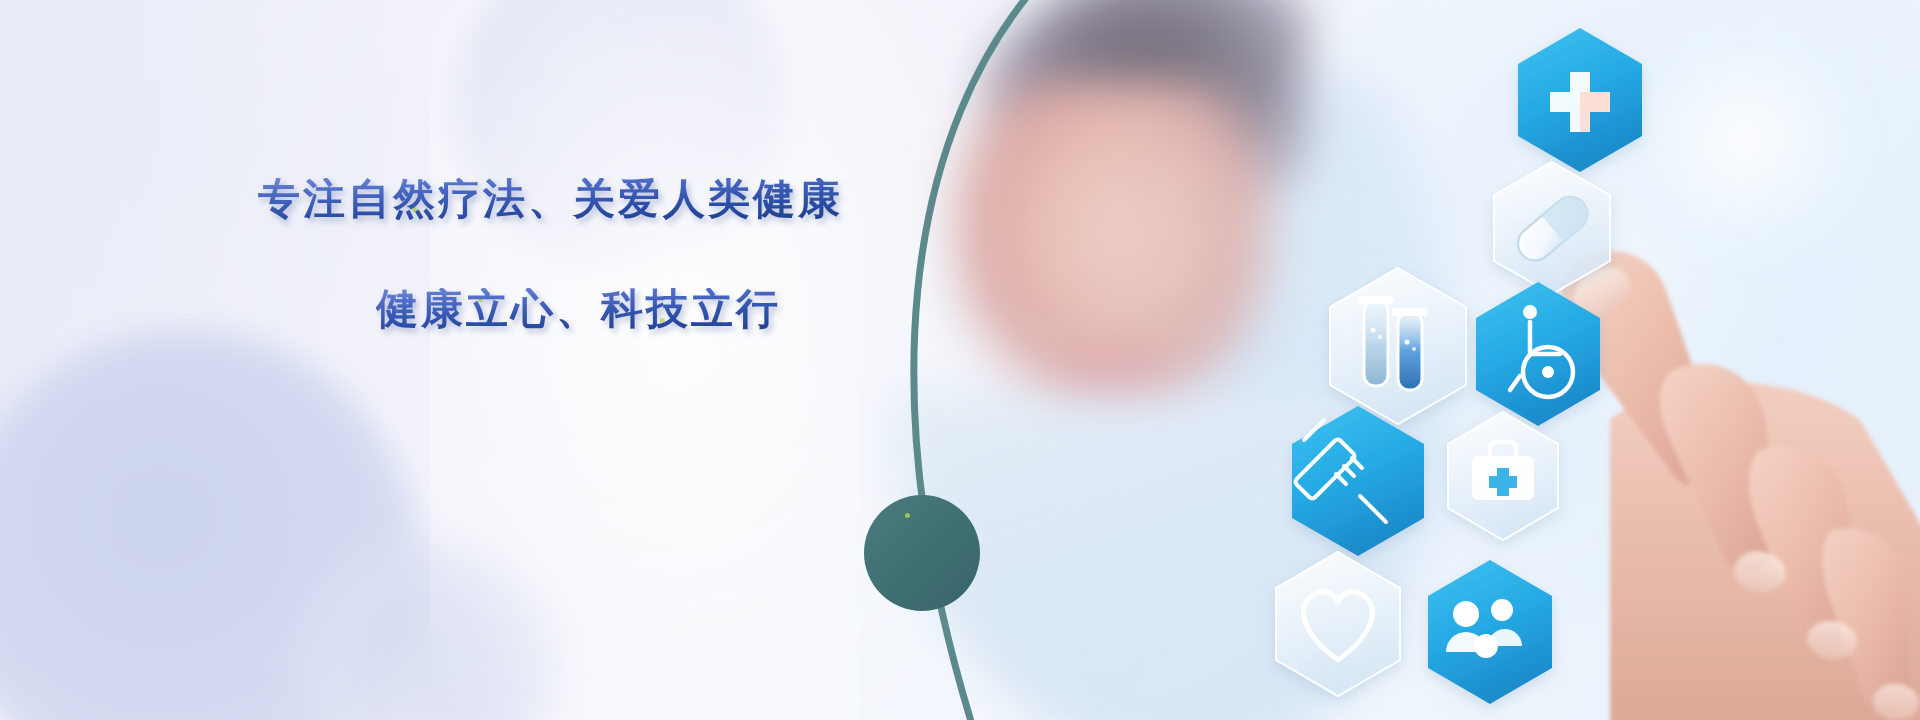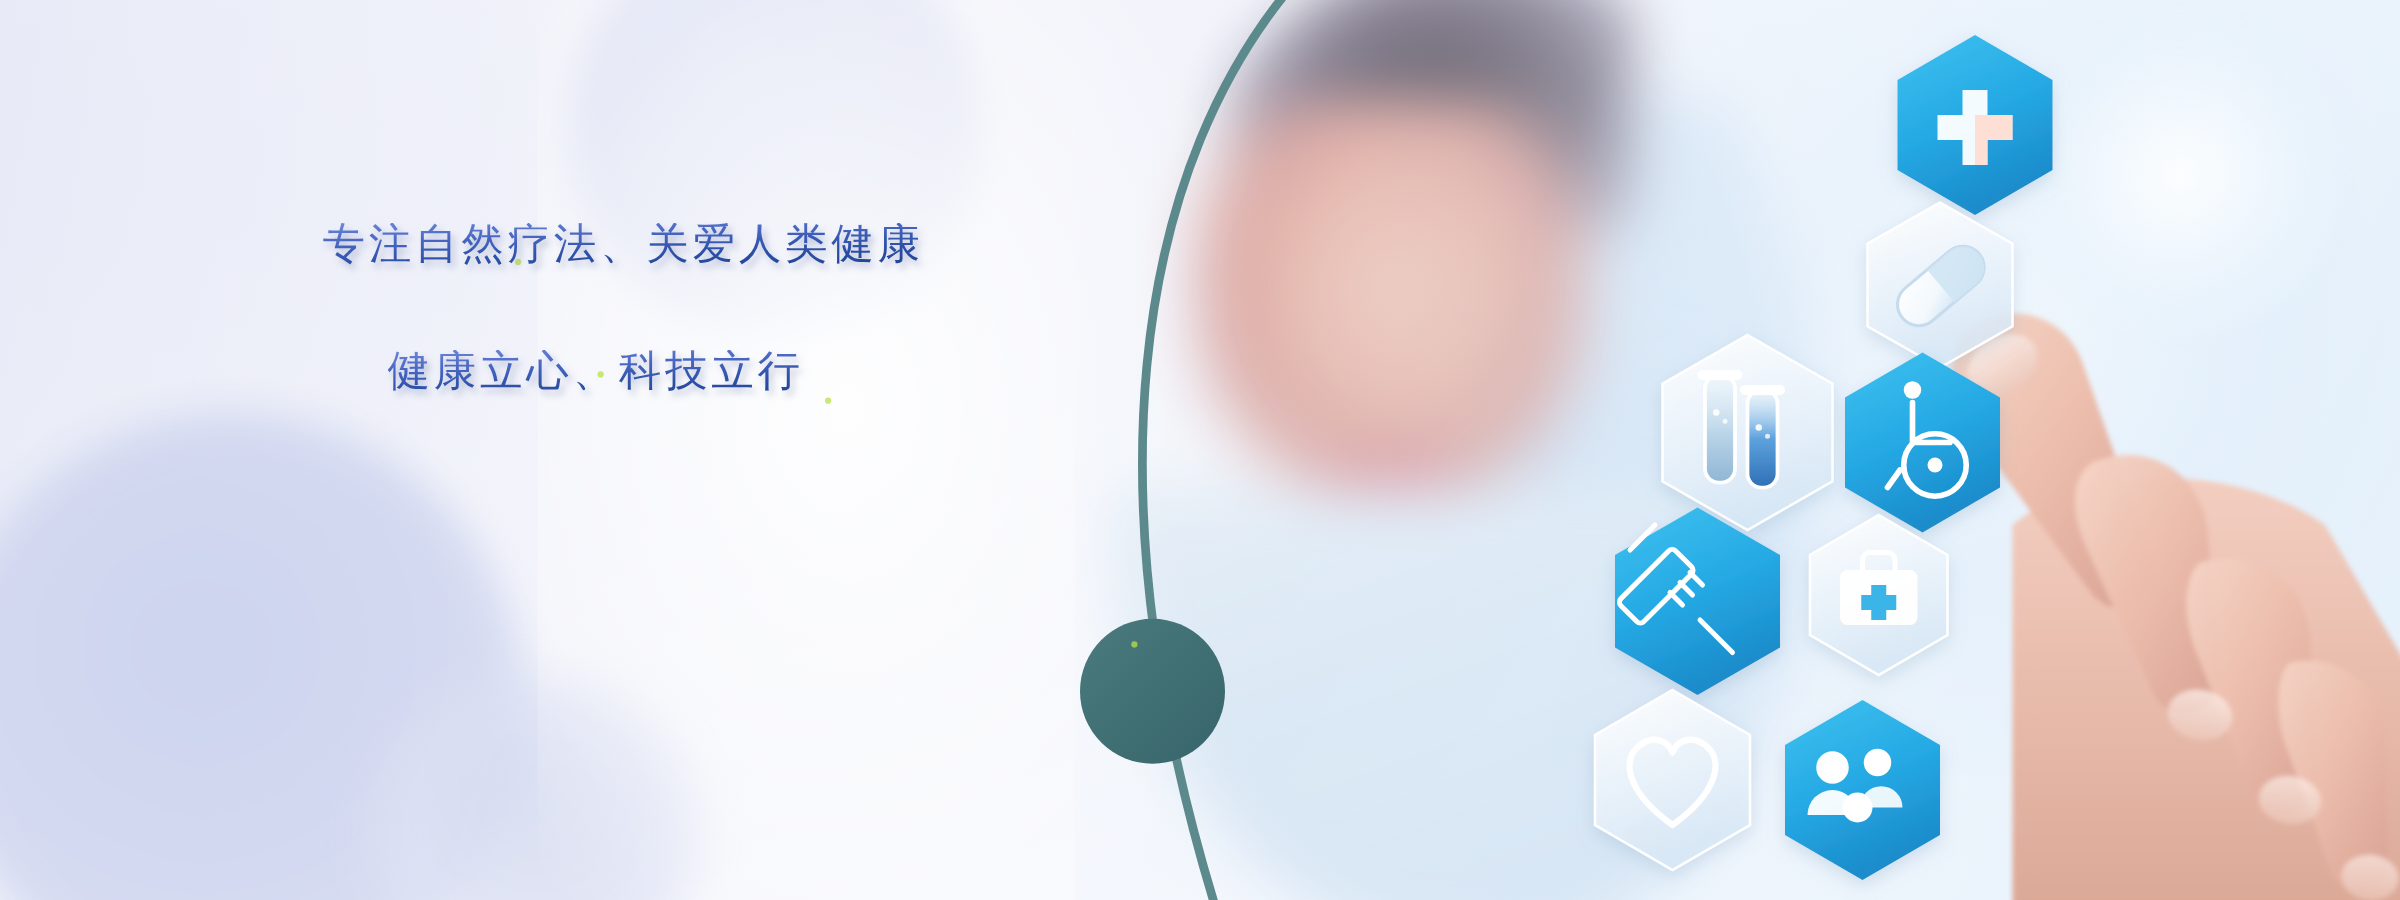--- a/index.html
+++ b/index.html
@@ -41,32 +41,32 @@
     background:radial-gradient(60% 70% at 40% 45%, rgba(255,255,255,.92) 0%, rgba(255,255,255,.45) 55%, rgba(255,255,255,0) 100%);
     pointer-events:none;
   }
 
   
   .copy{
     position:absolute;left:258px;top:178px;width:620px;
     z-index:8;
   }
   .headline{
-    font-weight:normal;
-    font-size:34px;
+    font-weight:bold;
+    font-size:42px;
     letter-spacing:3px;
     line-height:1;
     white-space:nowrap;
     background:linear-gradient(178deg,#6f87d8 0%,#4a68c4 28%,#2f52ab 58%,#1d3f8f 100%);
     -webkit-background-clip:text;background-clip:text;
     color:transparent;-webkit-text-fill-color:transparent;
     filter:drop-shadow(3px 4px 3px rgba(90,105,160,.38));
   }
   .line-1{margin-left:0;}
-  .line-2{margin-left:52px;margin-top:68px;}
+  .line-2{margin-left:118px;margin-top:68px;}
 
   
   .photo-panel{
     position:absolute;right:0;top:0;width:1060px;height:720px;
     overflow:hidden;
   }
   
   .person{
     position:absolute;left:30px;top:-40px;width:560px;height:800px;
     border-radius:50% 46% 44% 50% / 55% 50% 50% 45%;

